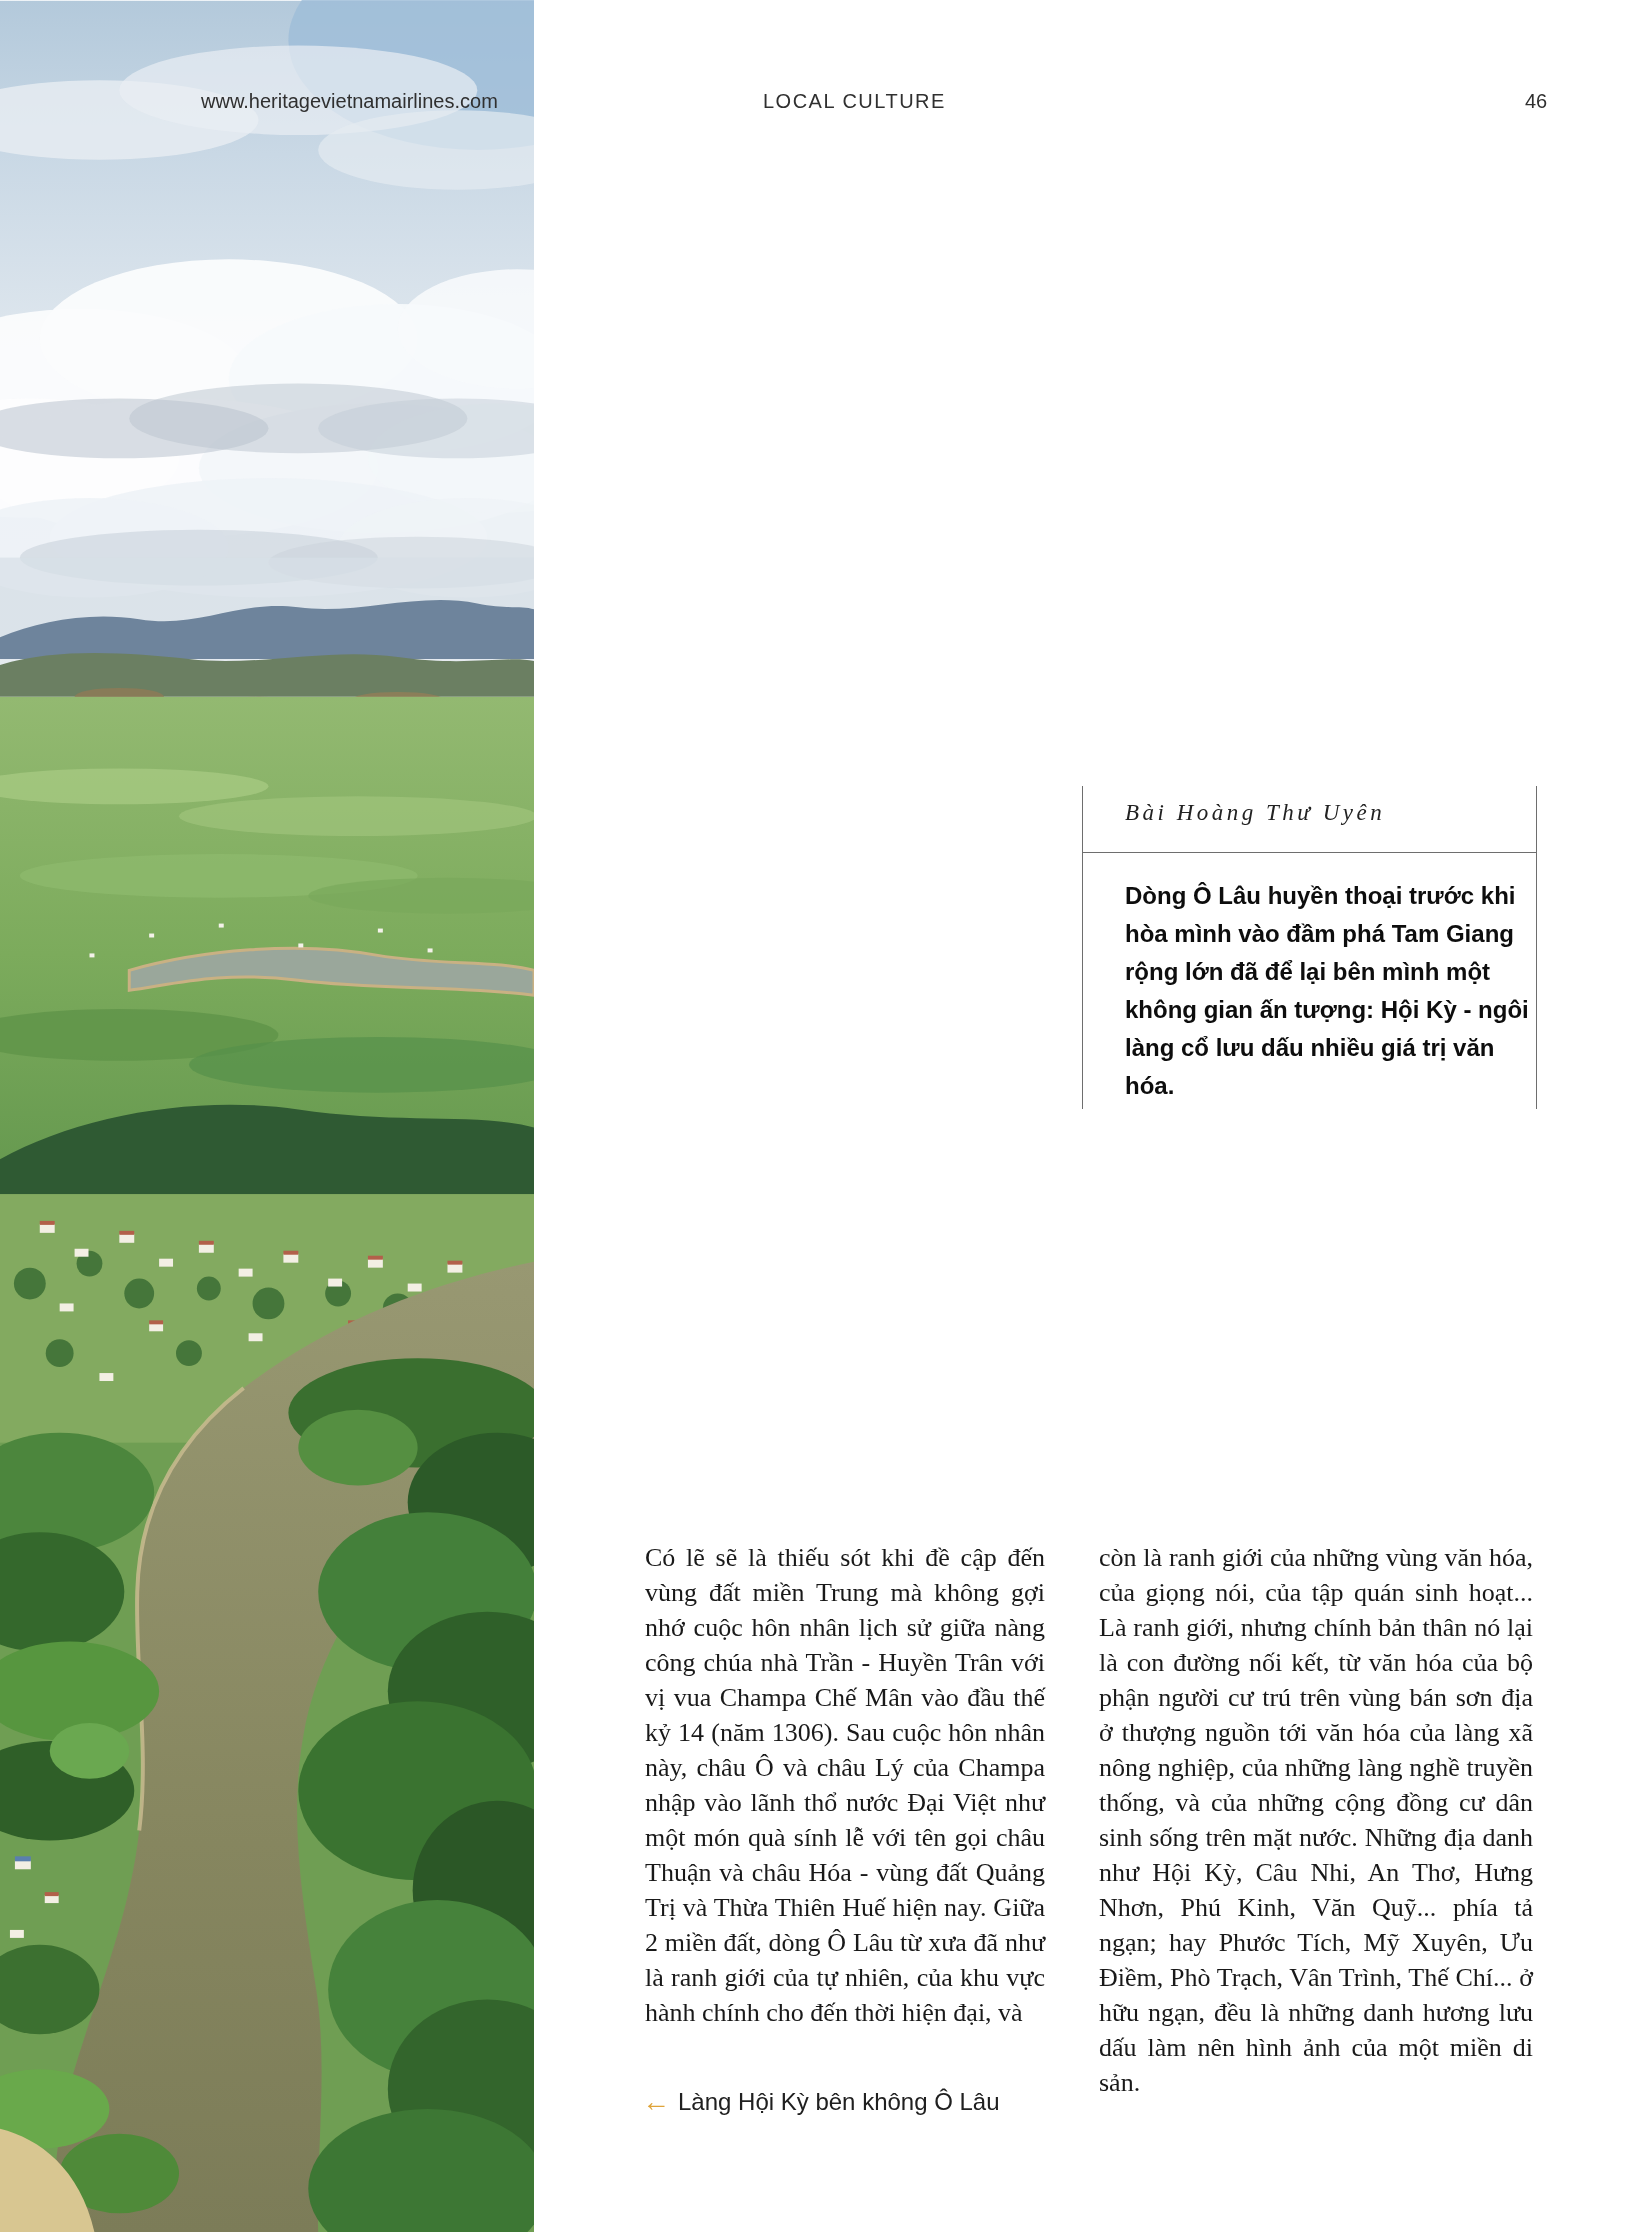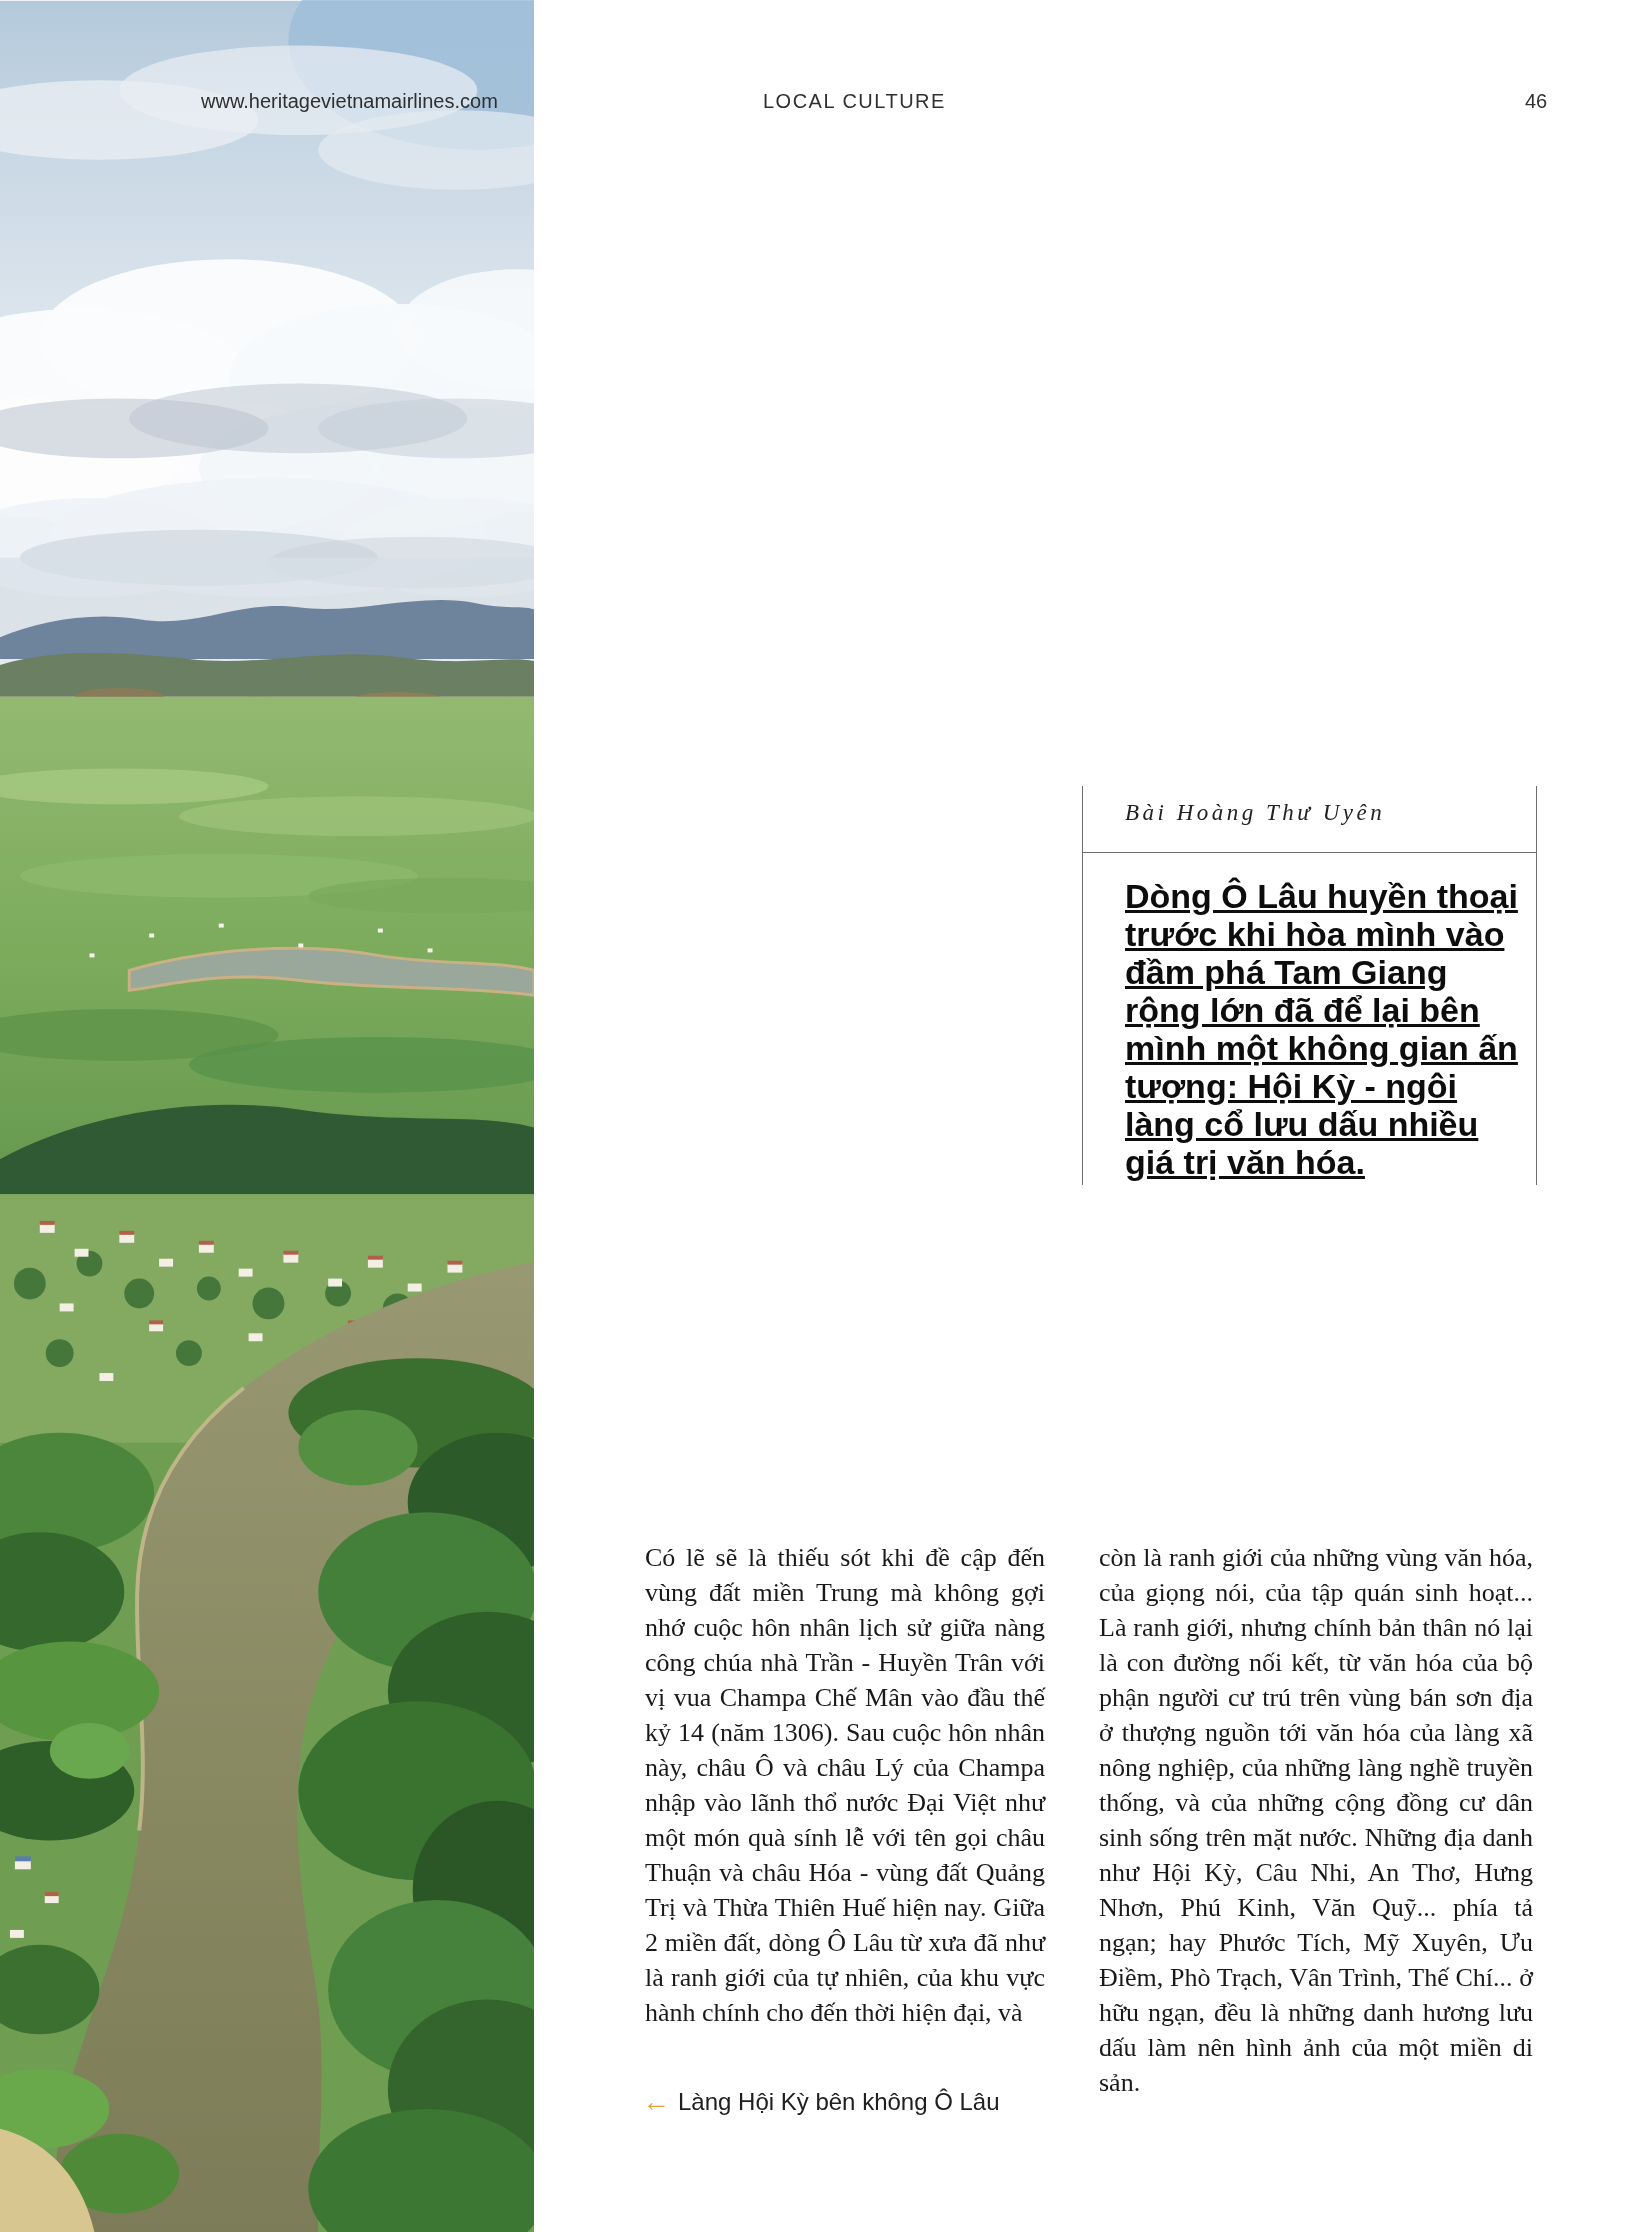--- a/index.html
+++ b/index.html
@@ -32,21 +32,21 @@
   }
   .byline{
     padding:6px 10px 18px 42px;
     font-family:"Liberation Serif",serif;font-style:italic;
     font-size:23px;line-height:42px;letter-spacing:3.5px;color:#222;
   }
   .byline-rule{border-bottom:1px solid #6e6e6e;margin:0;}
   .lede{
     padding:24px 2px 4px 42px;width:406px;
     font-family:"Liberation Sans",sans-serif;font-weight:bold;
-    font-size:34px;line-height:38px;color:#0d0d0d;text-align:left;text-decoration:underline;
+    font-size:24px;line-height:38px;color:#0d0d0d;text-align:left;
   }
   
   .bodycol{
     position:absolute;top:1540px;z-index:2;
     font-family:"Liberation Serif",serif;font-size:26px;line-height:35px;
     text-align:justify;color:#191919;
   }
   .col1{left:645px;width:400px;}
   .col2{left:1099px;width:434px;}
   

